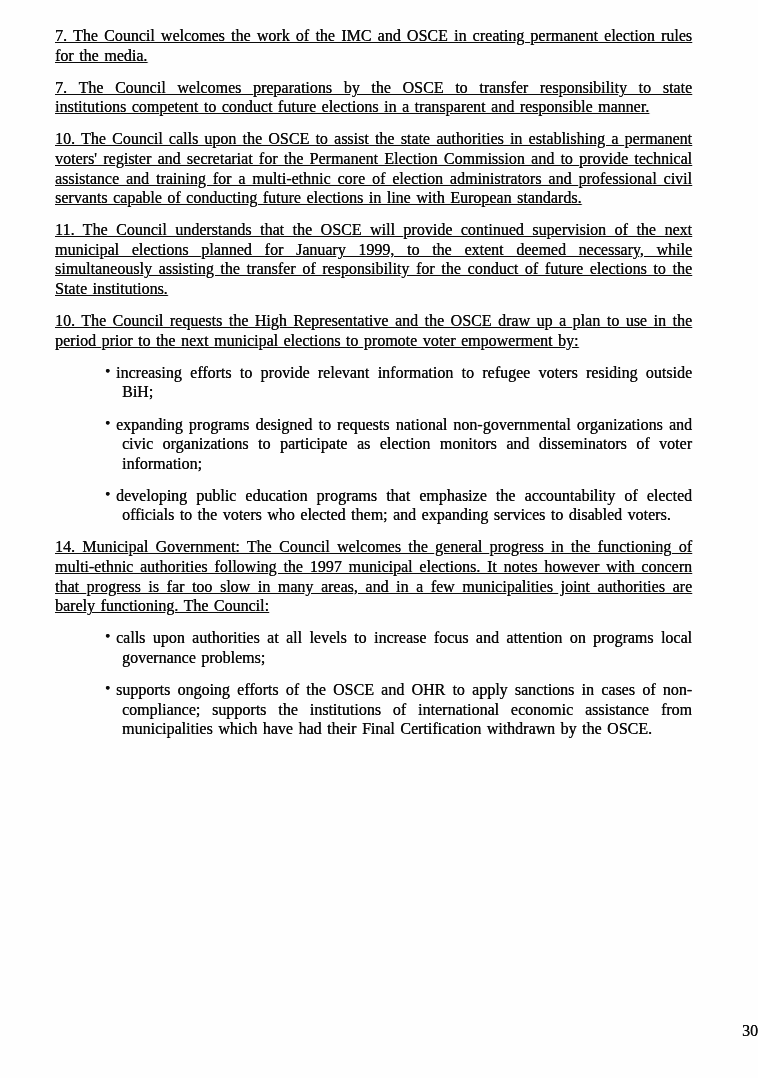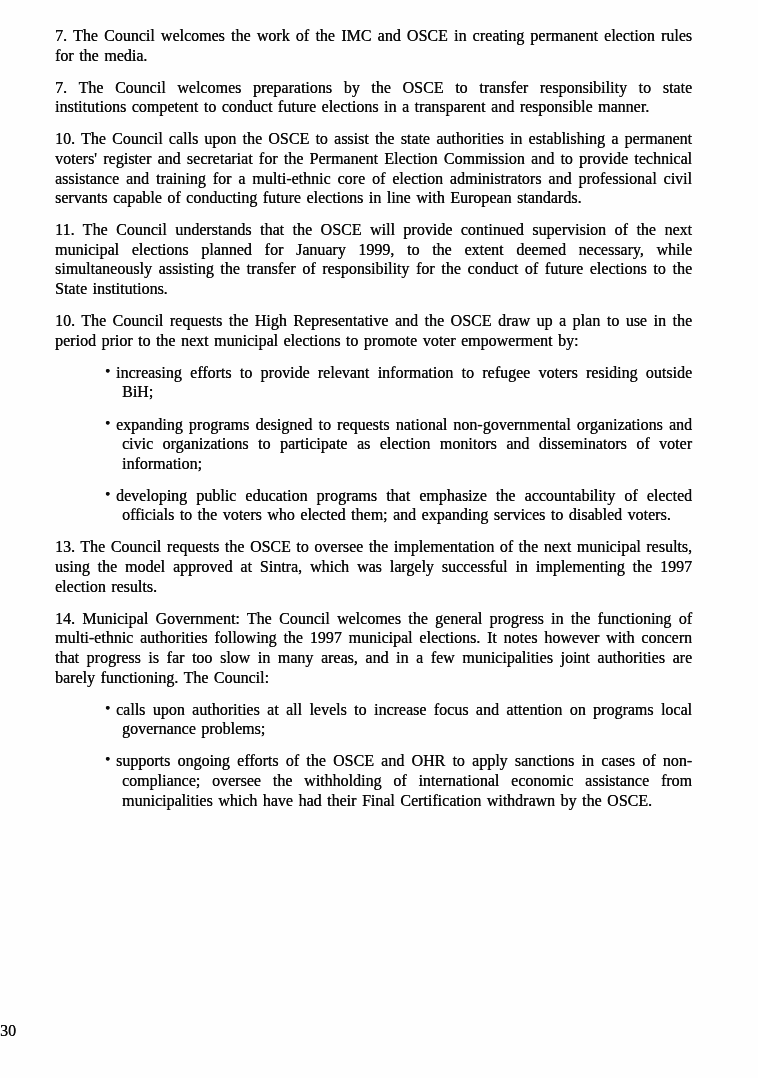--- a/index.html
+++ b/index.html
@@ -26,20 +26,21 @@
     top: 26px;
     width: 637px;
     font-size: 16px;
     line-height: 19.6px;
     text-align: justify;
     text-shadow: 0.25px 0 0 currentColor; 
   }
   p.para {
     margin: 0 0 12.5px 0;
     word-spacing: 1.5px;
+    text-decoration: underline;
   }
   ul.bullets {
     list-style: none;
     margin: 0 0 0 0;
     padding: 0 0 0 48px;
   }
   ul.bullets li {
     position: relative;
     padding-left: 19px;
     margin: 0 0 12.5px 0;
@@ -51,21 +52,21 @@
     left: 2px;
     top: -1px;
     text-indent: 0;
     font-size: 15px;
   }
   .page-number {
     position: absolute;
     top: 1022px;
     left: 0;
     width: 758px;
-    text-align: left;
+    text-align: right;
     font-size: 16px;
     text-shadow: 0.25px 0 0 currentColor;
   }
 </style>
 </head>
 <body>
 
 <div class="page">
   <div class="content">
 
@@ -88,31 +89,30 @@
       <li>
         <span class="marker">•</span>
         <span>expanding programs designed to requests national non-governmental organizations and civic organizations to participate as election monitors and disseminators of voter information;</span>
       </li>
       <li>
         <span class="marker">•</span>
         <span>developing public education programs that emphasize the accountability of elected officials to the voters who elected them; and expanding services to disabled voters.</span>
       </li>
     </ul>
 
-    <p class="para">13. The Council requests the OSCE to oversee the implementation of the next municipal results, using the model approved at Sintra, which was largely successful in implementing the 1997 election results.</p>
 
     <p class="para">14. Municipal Government: The Council welcomes the general progress in the functioning of multi-ethnic authorities following the 1997 municipal elections. It notes however with concern that progress is far too slow in many areas, and in a few municipalities joint authorities are barely functioning. The Council:</p>
 
     <ul class="bullets">
       <li>
         <span class="marker">•</span>
         <span>calls upon authorities at all levels to increase focus and attention on programs local governance problems;</span>
       </li>
       <li>
         <span class="marker">•</span>
-        <span>supports ongoing efforts of the OSCE and OHR to apply sanctions in cases of non-compliance; oversee the withholding of international economic assistance from municipalities which have had their Final Certification withdrawn by the OSCE.</span>
+        <span>supports ongoing efforts of the OSCE and OHR to apply sanctions in cases of non-compliance; supports the institutions of international economic assistance from municipalities which have had their Final Certification withdrawn by the OSCE.</span>
       </li>
     </ul>
 
   </div>
 
   <div class="page-number">30</div>
 </div>
 
 </body></html>

